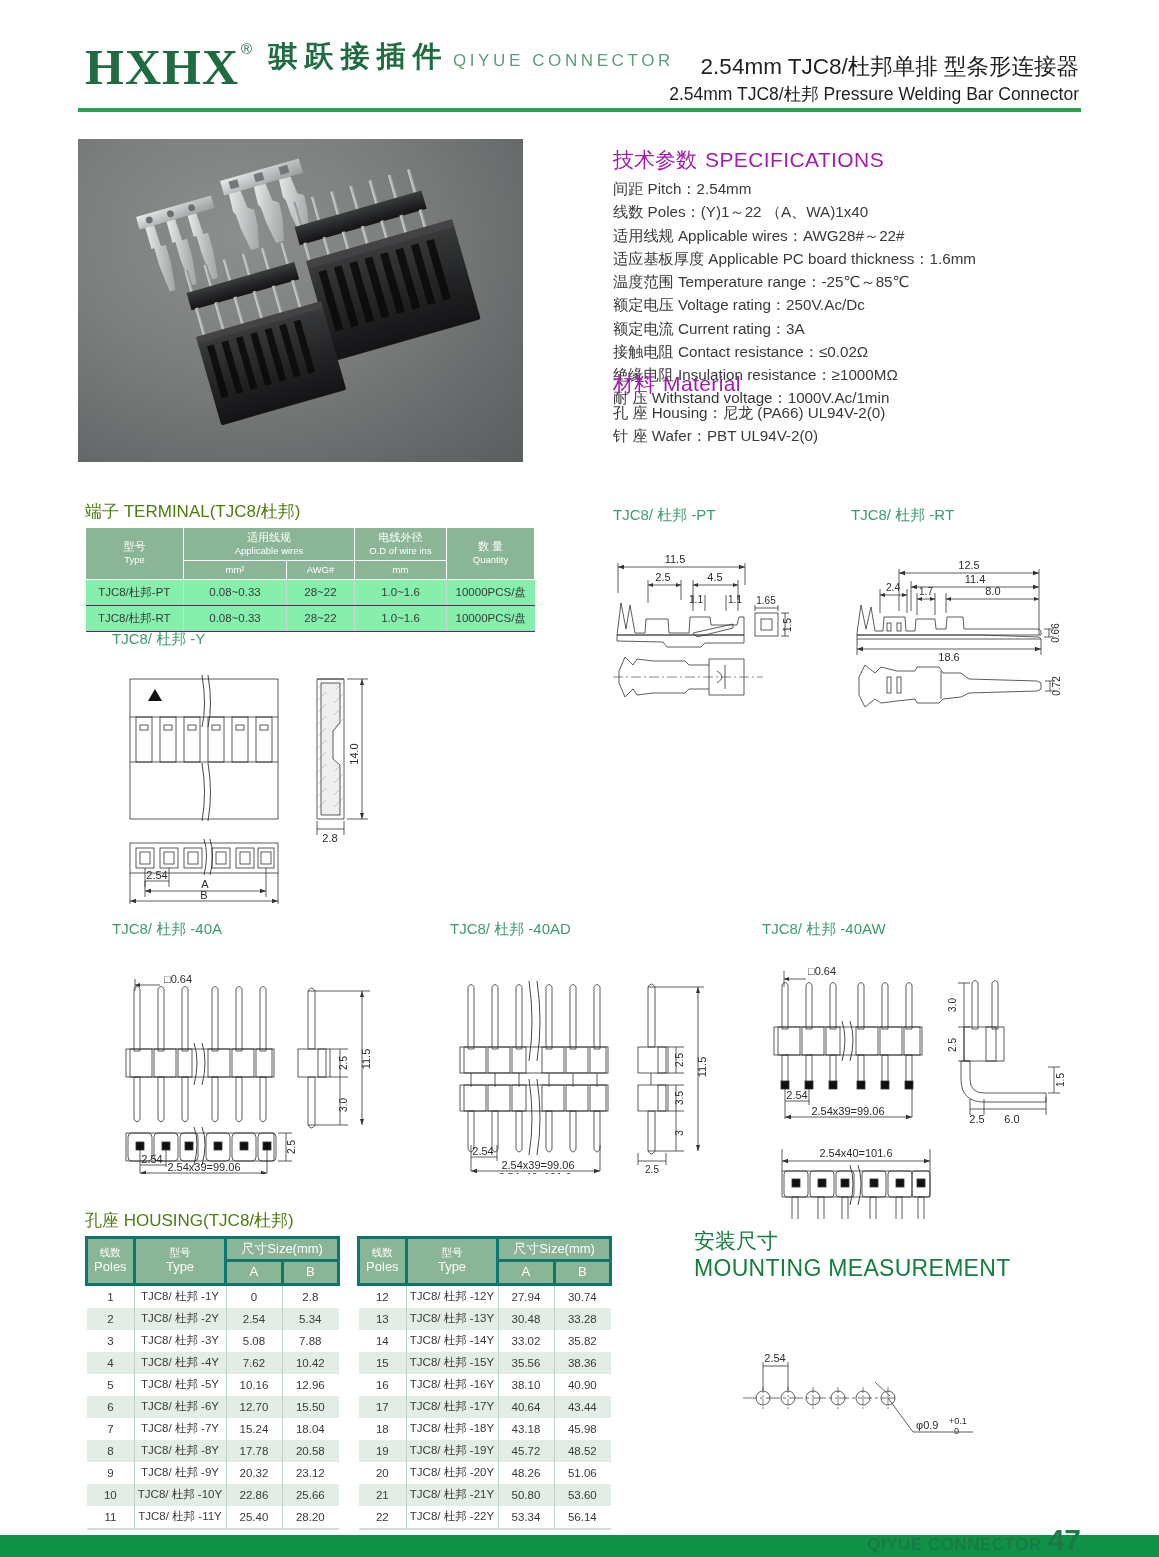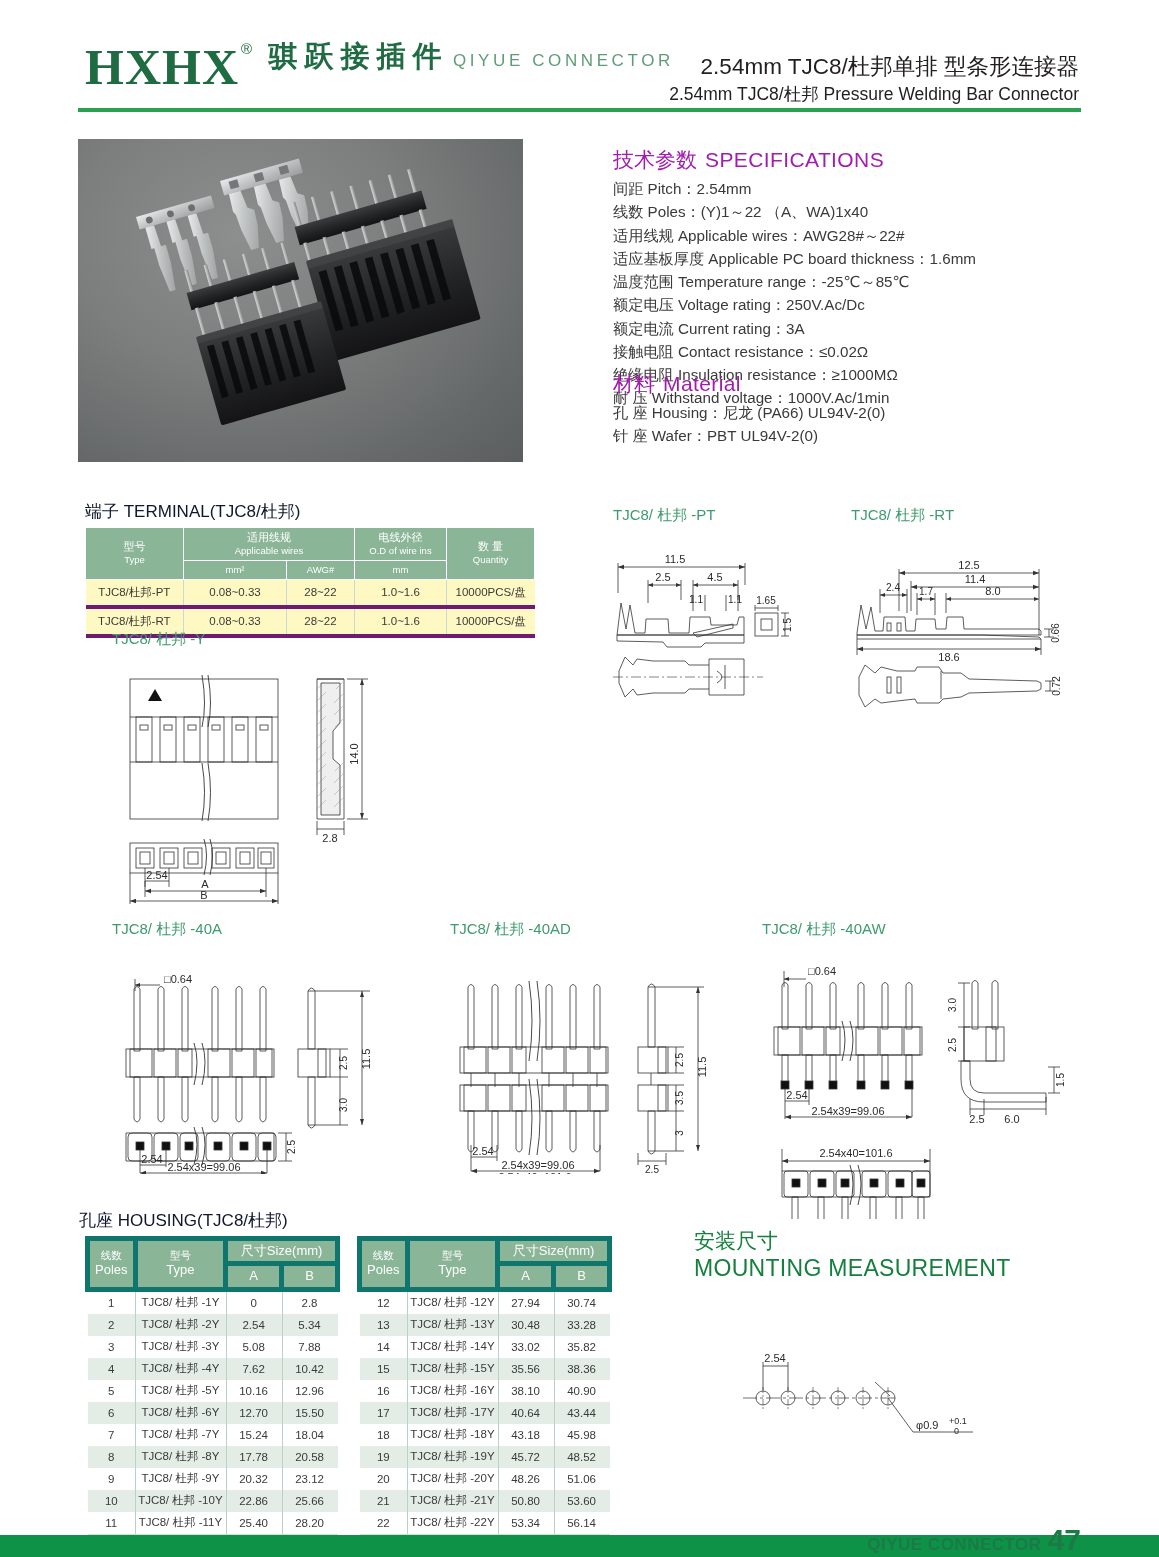--- a/index.html
+++ b/index.html
@@ -52,46 +52,46 @@
 
   
   .specs { position: absolute; left: 613px; top: 148px; width: 470px; }
   .sec-head { color: #a21caf; line-height: 1.15; margin-bottom: 5px; white-space: nowrap; }
   .sec-head .cn { font-size: 21px; font-weight: 400; }
   .sec-head .en { font-size: 21px; font-weight: 400; margin-left: 8px; letter-spacing: .4px; }
   .spec-line { font-size: 15.2px; color: #3a3a3a; line-height: 1.53; white-space: nowrap; }
   .materials { position: absolute; left: 613px; top: 372px; width: 470px; }
 
   
-  .sec-title-sm { color: #0f172a; font-size: 17px; white-space: nowrap; }
+  .sec-title-sm { color: #4d7c0f; font-size: 17px; white-space: nowrap; }
   .dwg-title { color: #3f9b6d; font-size: 15px; white-space: nowrap; }
 
   
   table { border-collapse: collapse; }
   .tbl-term { position: absolute; left: 85px; top: 527px; width: 450px; }
   .tbl-term th, .tbl-term td {
     border: 1px solid #ffffff; text-align: center; color: #3a3a3a;
   }
   .tbl-term thead th {
     background: #8ab596; color: #ffffff; font-weight: 400; padding: 3px 2px;
   }
   .tbl-term .cn-h { font-size: 11px; display: block; line-height: 1.25; }
   .tbl-term .en-h { font-size: 9.5px; display: block; line-height: 1.25; }
   .tbl-term tbody td {
-    background: #fef9c3; font-size: 11.5px; padding: 5px 2px;
-    border: none; border-bottom: 4px solid #701a75;
+    background: #86efac; font-size: 11.5px; padding: 5px 2px;
+    border: none; border-bottom: 1px solid #701a75;
   }
   .tbl-term tbody td.vsep { border-left: 1px solid #c9dbcf; }
 
   .tbl-house { position: absolute; width: 255px; }
   .tbl-house.left { left: 85px; top: 1236px; }
   .tbl-house.right { left: 357px; top: 1236px; }
   .tbl-house thead th {
     background: #8ab596; color: #ffffff; font-weight: 400;
-    border: 5px solid #0f766e; padding: 2px 1px; text-align: center;
+    border: 3px solid #0f766e; padding: 2px 1px; text-align: center;
   }
   .tbl-house .cn-h { font-size: 10.5px; display: block; line-height: 1.25; }
   .tbl-house .en-h { font-size: 13px; display: block; line-height: 1.25; }
   .tbl-house tbody td {
     font-size: 11.5px; color: #3a3a3a; text-align: center; padding: 3.5px 1px;
     border: none;
   }
   .tbl-house tbody tr:nth-child(even) td { background: #e4ece6; }
   .tbl-house tbody tr:nth-child(odd) td { background: #ffffff; }
   .tbl-house tbody td.vsep { box-shadow: inset 1px 0 0 #b9d2c3; }
@@ -875,21 +875,21 @@
       <text class="dim-s" x="194" y="106" transform="rotate(-90 194 106)" text-anchor="middle">2.5</text>
       <text class="dim-s" x="302" y="141" transform="rotate(-90 302 141)" text-anchor="middle">1.5</text>
       <text class="dim" x="215" y="184" text-anchor="middle">2.5</text>
       <text class="dim" x="250" y="184" text-anchor="middle">6.0</text>
       <text class="dim" x="35" y="160" text-anchor="middle">2.54</text>
       <text class="dim" x="86" y="176" text-anchor="middle">2.54x39=99.06</text>
       <text class="dim" x="94" y="218" text-anchor="middle">2.54x40=101.6</text>
     </svg>
   </div>
 
-  <div class="sec-title-sm" style="position:absolute;left:79px;top:1209px;">孔座 HOUSING(TJC8/杜邦)</div>
+  <div class="sec-title-sm" style="position:absolute;left:85px;top:1209px;">孔座 HOUSING(TJC8/杜邦)</div>
 
   <table class="tbl-house left">
     <thead>
       <tr>
         <th rowspan="2" style="width:48px">
           <span class="cn-h">线数</span>
           <span class="en-h">Poles</span>
         </th>
         <th rowspan="2" style="width:93px">
           <span class="cn-h">型号</span>

